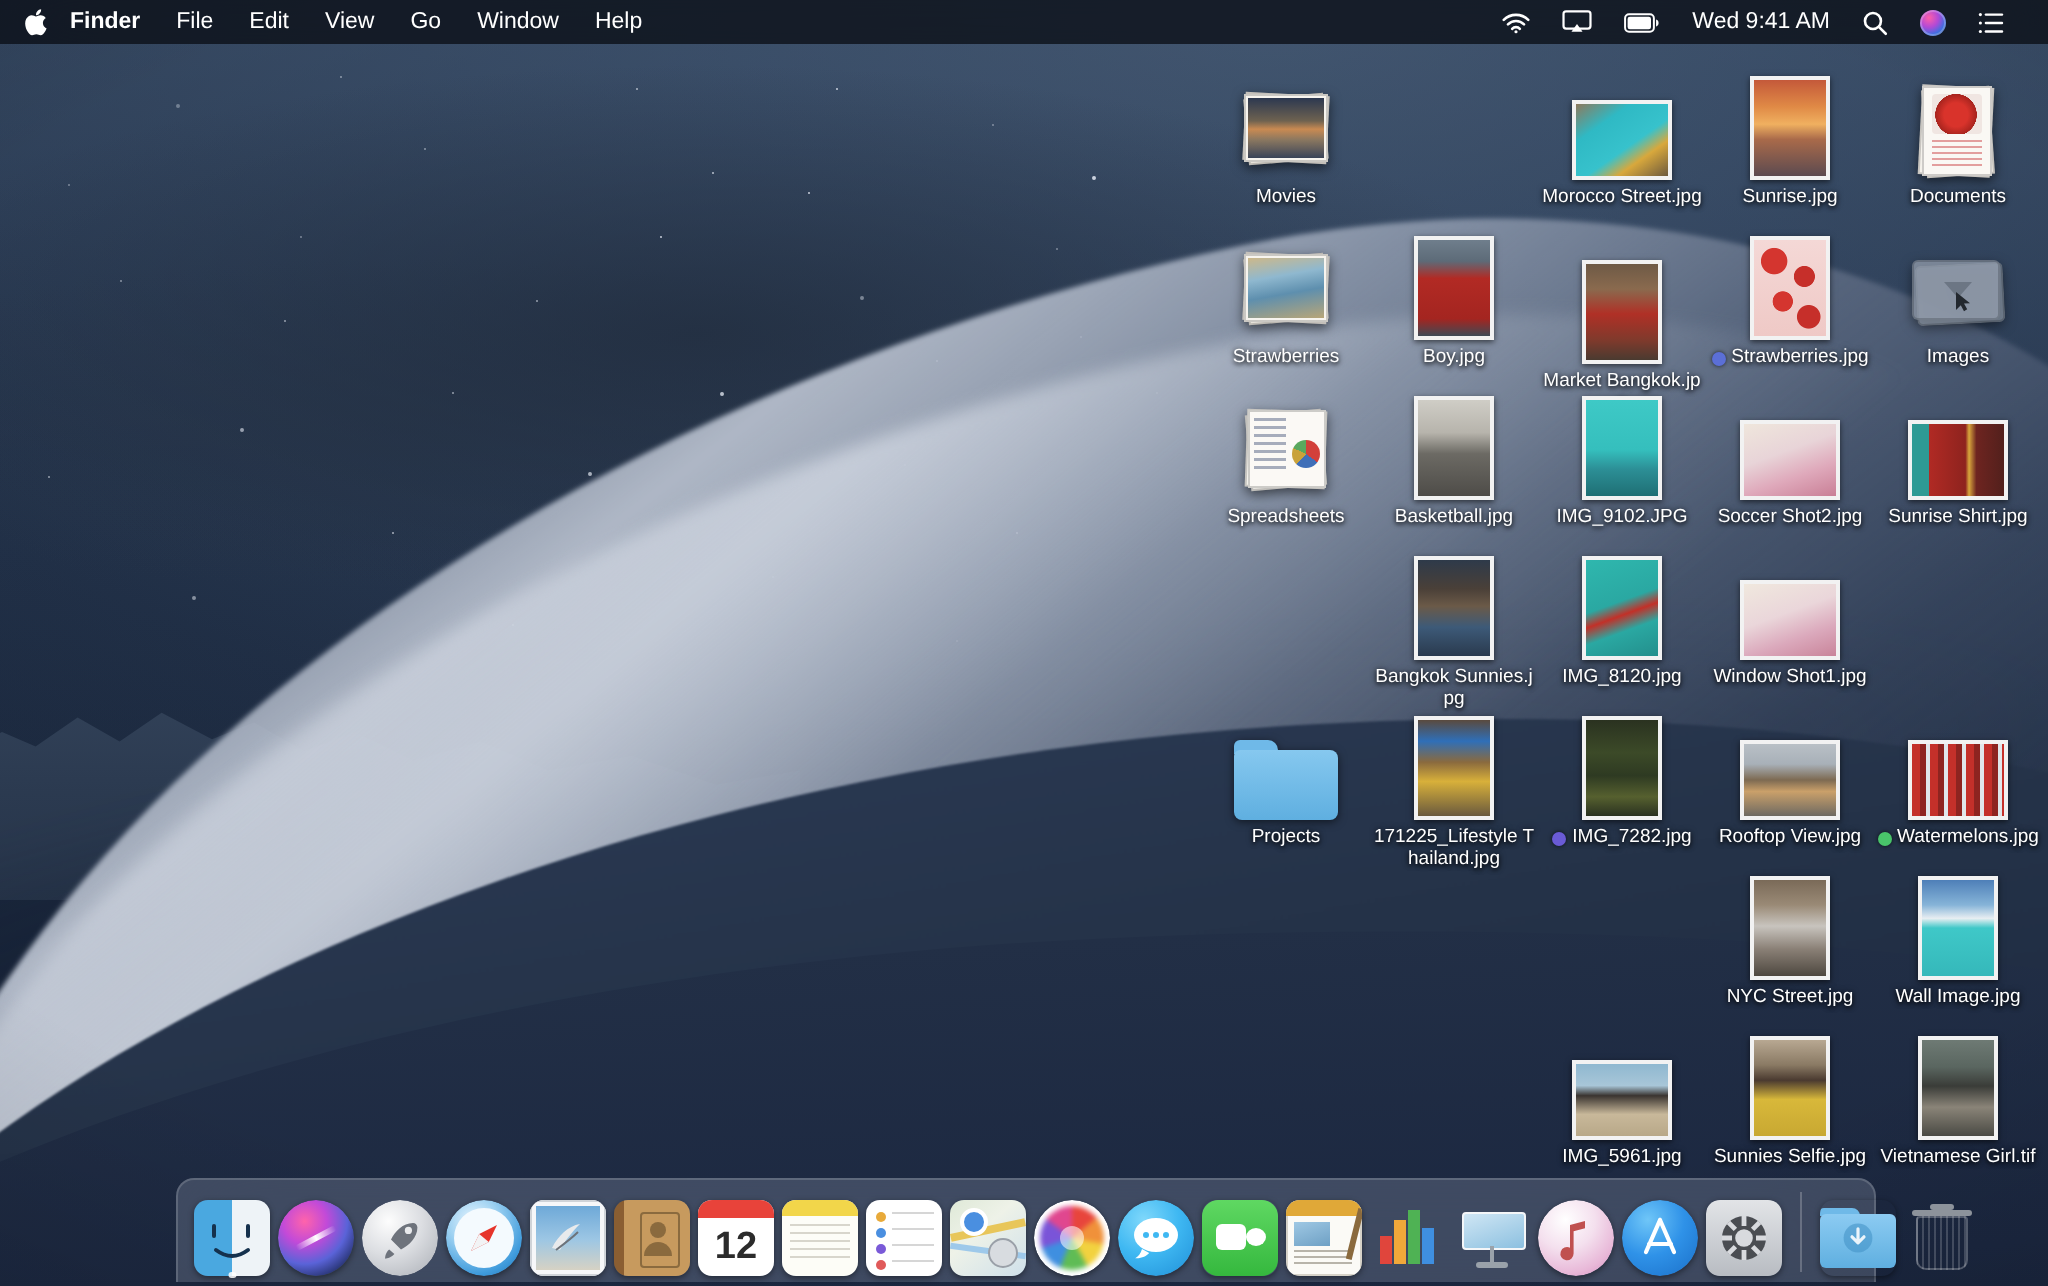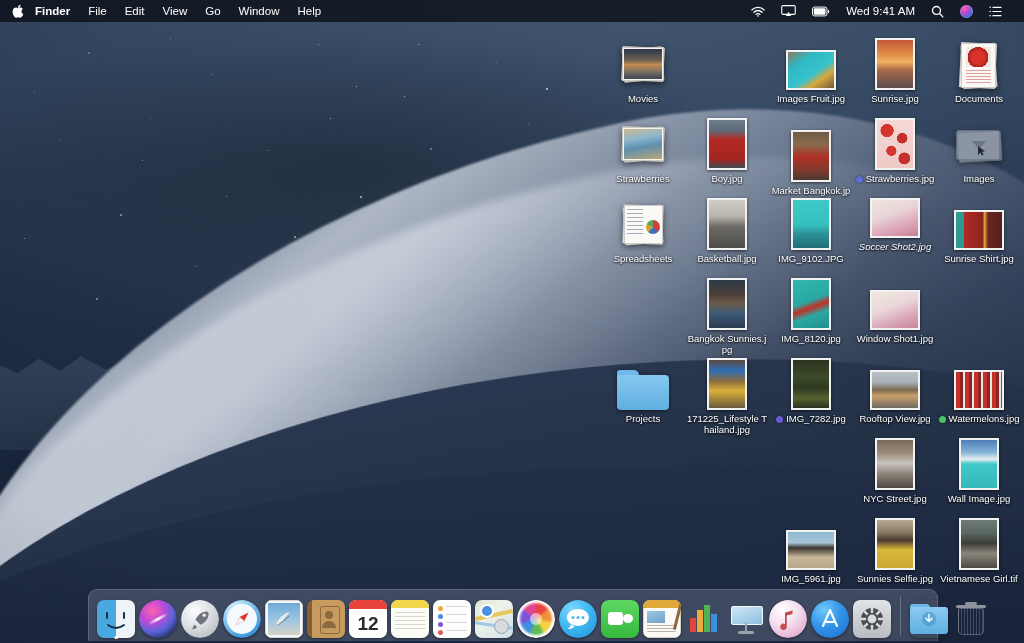--- a/index.html
+++ b/index.html
@@ -417,21 +417,21 @@
         </div>
         <div class="label-row">
           <span class="label">Movies</span>
         </div>
       </div>
       <div class="dicon" style="left: 769px; top: 14px;">
         <div class="thumb-wrap">
           <div class="photo wide" style="background: linear-gradient(145deg, rgb(142, 122, 94) 0%, rgb(47, 185, 196) 28%, rgb(55, 194, 204) 58%, rgb(216, 168, 60) 74%, rgb(109, 90, 62) 100%);"></div>
         </div>
         <div class="label-row">
-          <span class="label">Images Fruit.jpg</span>
+          <span class="label">Morocco Street.jpg</span>
         </div>
       </div>
       <div class="dicon" style="left: 853px; top: 14px;">
         <div class="thumb-wrap">
           <div class="photo" style="background: linear-gradient(rgb(196, 89, 58) 0%, rgb(224, 138, 70) 28%, rgb(240, 176, 96) 46%, rgb(169, 106, 74) 62%, rgb(92, 74, 80) 100%);"></div>
         </div>
         <div class="label-row">
           <span class="label">Sunrise.jpg</span>
         </div>
       </div>
@@ -525,21 +525,21 @@
         </div>
       </div>
       <div class="dicon" style="left: 769px; top: 174px;">
         <div class="thumb-wrap">
           <div class="photo" style="background: linear-gradient(rgb(62, 201, 198) 0%, rgb(53, 191, 189) 52%, rgb(44, 143, 150) 72%, rgb(31, 111, 116) 100%);"></div>
         </div>
         <div class="label-row">
           <span class="label">IMG_9102.JPG</span>
         </div>
       </div>
-      <div class="dicon" style="left: 853px; top: 162px; font-style: italic;">
+      <div class="dicon" style="left: 853px; top: 174px;">
         <div class="thumb-wrap">
           <div class="photo wide" style="background: linear-gradient(160deg, rgb(239, 230, 220) 0%, rgb(232, 212, 216) 40%, rgb(223, 169, 187) 68%, rgb(201, 127, 150) 100%);"></div>
         </div>
         <div class="label-row">
           <span class="label">Soccer Shot2.jpg</span>
         </div>
       </div>
       <div class="dicon" style="left: 937px; top: 174px;">
         <div class="thumb-wrap">
           <div class="photo wide" style="background: linear-gradient(90deg, rgb(46, 154, 148) 0%, rgb(46, 154, 148) 18%, rgb(177, 42, 36) 18%, rgb(142, 35, 30) 58%, rgb(216, 166, 60) 62%, rgb(110, 36, 32) 70%, rgb(82, 32, 28) 100%);"></div>

